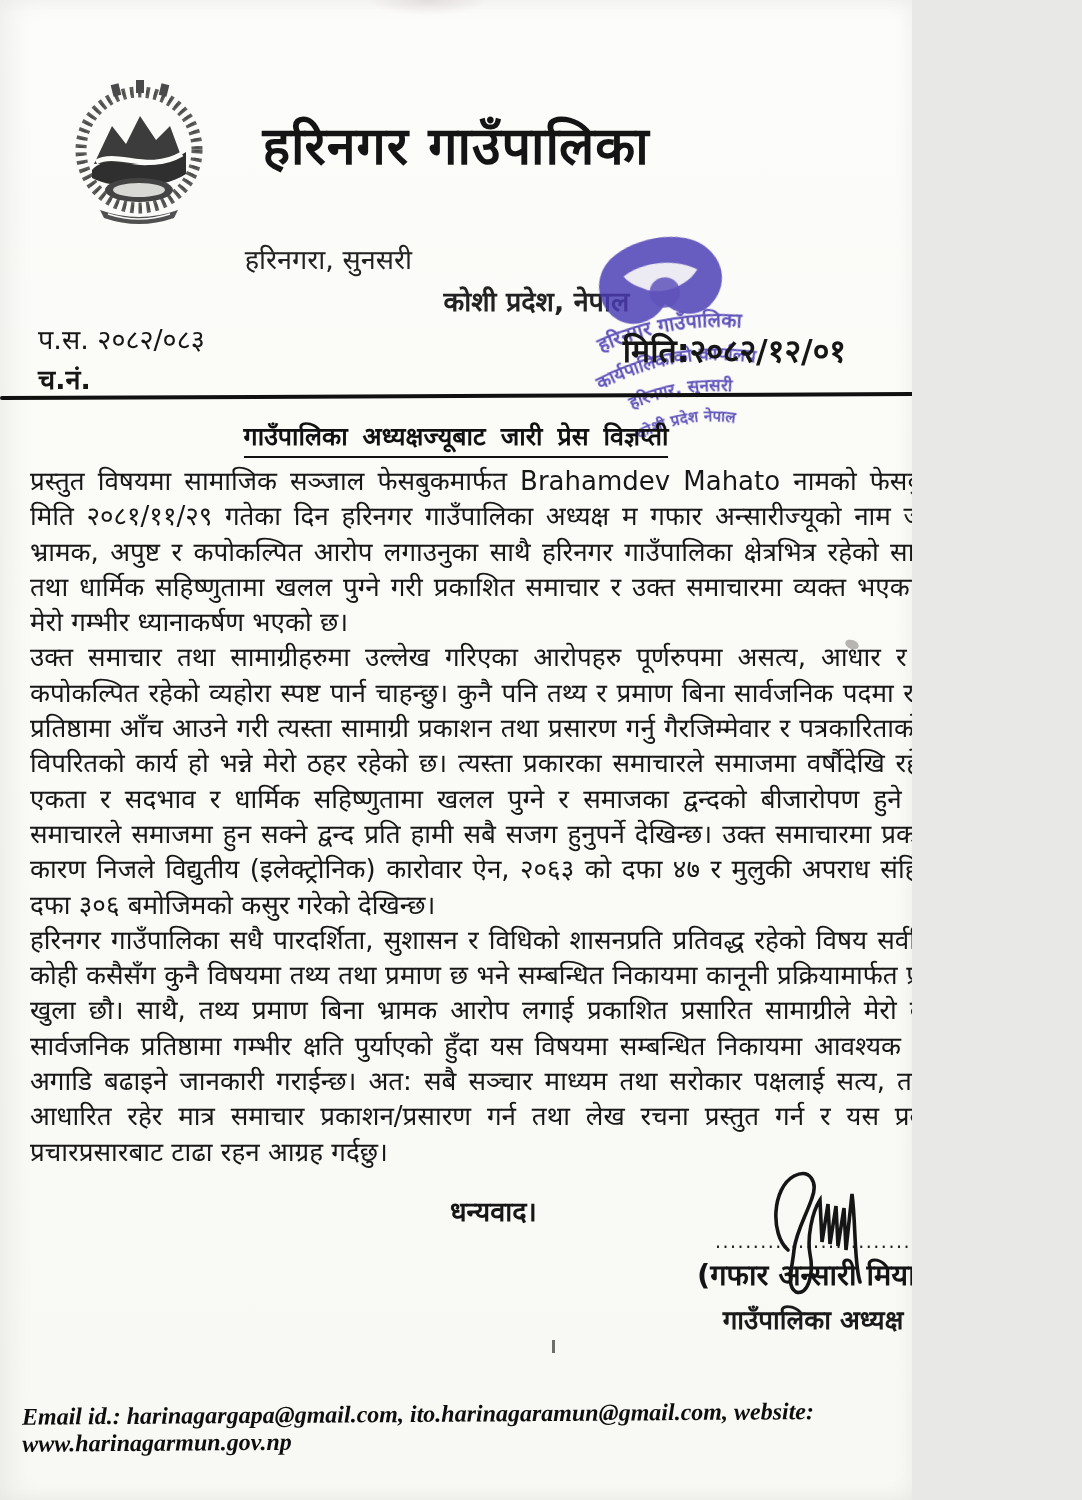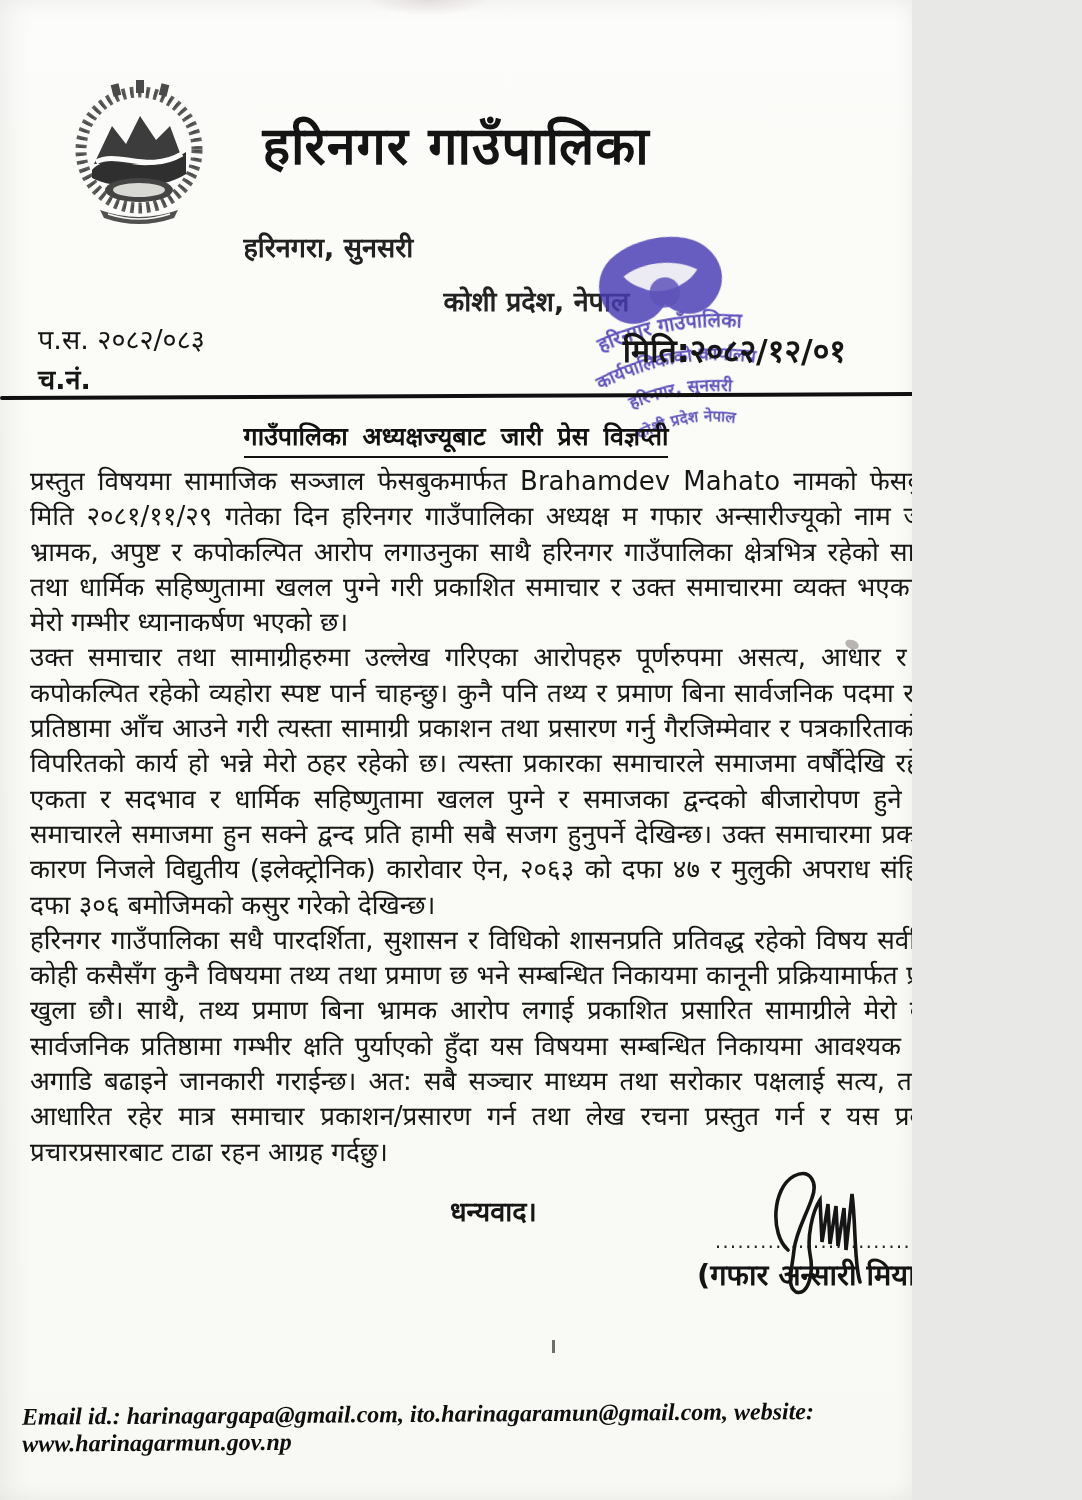--- a/index.html
+++ b/index.html
@@ -9,21 +9,21 @@
     font-family:"DejaVu Sans",sans-serif;color:#1c1c1c;
     box-shadow:inset 12px 0 26px rgba(0,0,0,0.05), inset -6px 0 18px rgba(0,0,0,0.03);
   }
   .smudge{position:absolute;left:368px;top:0;width:120px;height:16px;border-radius:0 0 50% 50%;
     background:radial-gradient(ellipse at 50% 0%,rgba(150,120,130,0.18),rgba(255,255,255,0) 70%);}
   .logo{position:absolute;left:52px;top:78px;width:175px;height:155px;}
   .org-title{position:absolute;left:0;top:108px;width:100%;text-align:center;
     font-size:52px;font-weight:bold;letter-spacing:1px;color:#141414;}
   .office-name{position:absolute;left:0;top:188px;width:100%;text-align:center;
     font-size:33px;font-weight:bold;color:#1a1a1a;}
-  .addr{position:absolute;left:0;top:228px;width:72%;text-align:center;font-size:27px;font-weight:bold;color:#222;}
+  .addr{position:absolute;left:0;top:240px;width:72%;text-align:center;font-size:27px;font-weight:normal;color:#222;}
   .prov{position:absolute;left:0;top:282px;width:69%;text-align:right;font-size:27px;font-weight:bold;color:#222;}
   .refno{position:absolute;left:38px;top:320px;font-size:27px;font-weight:normal;color:#161616;}
   .chano{position:absolute;left:38px;top:360px;font-size:27px;font-weight:bold;color:#161616;}
   .ldate{position:absolute;right:66px;top:328px;font-size:32px;font-weight:bold;color:#161616;}
   .stamp{position:absolute;left:528px;top:222px;width:286px;height:232px;transform:rotate(-10deg);
     opacity:0.88;filter:blur(0.3px);}
   .rule{position:absolute;left:0;top:396px;width:1062px;height:4px;background:#101010;
     transform:rotate(-0.25deg);transform-origin:left center;border-radius:2px;}
   .subject{position:absolute;left:0;top:418px;width:100%;text-align:center;}
   .subject span{font-size:25px;font-weight:bold;color:#111;border-bottom:2.5px solid #111;padding-bottom:3px;font-family:Liberation Mono, monospace;}
@@ -117,20 +117,21 @@
   </div>
 
   <div class="thanks">धन्यवाद।</div>
 
   <div class="sig-block">
     <svg class="sig-scribble" viewBox="0 0 140 150">
       <path d="M38 96 C20 80 22 34 44 22 C60 14 68 28 62 44 C56 62 46 78 44 96 C42 116 36 132 46 138 C58 142 64 120 60 100 C57 84 62 58 70 46 L72 88 L78 50 L80 90 L86 52 L88 92 L94 54 L96 96 L102 40 C106 70 104 110 110 128" fill="none" stroke="#151515" stroke-width="3.6" stroke-linecap="round"></path>
     </svg>
     <div class="sig-dots">..........................</div>
     <div class="sig-name">(गफार अन्सारी मिया)</div>
+    <div class="sig-title">गाउँपालिका अध्यक्ष</div>
   </div>
 
   <div class="tick"></div>
   <div class="speck1"></div>
 
   <div class="footer">Email id.: harinagargapa@gmail.com, ito.harinagaramun@gmail.com, website: www.harinagarmun.gov.np</div>
 
 </div>
 
 </body></html>

